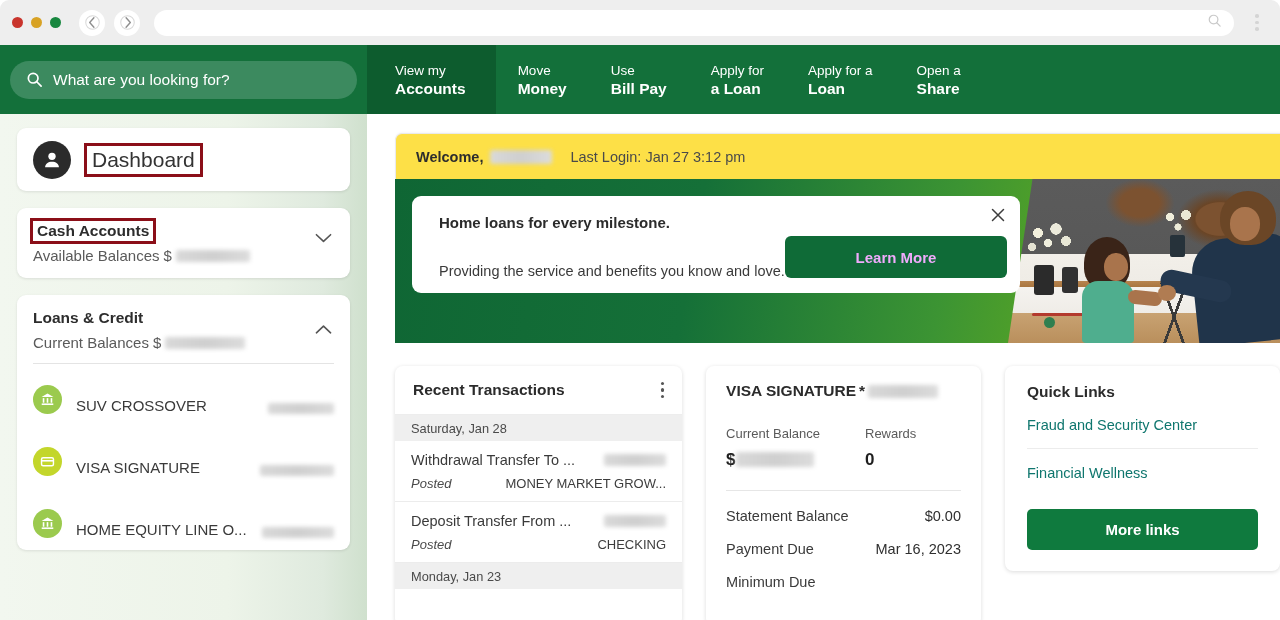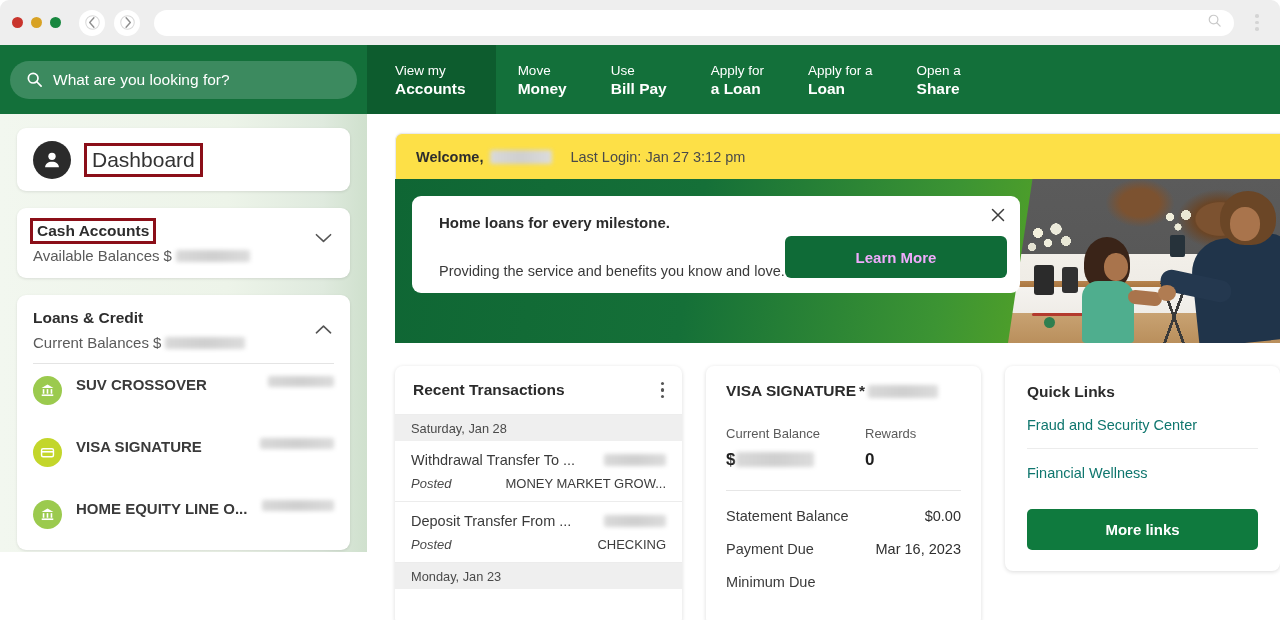--- a/index.html
+++ b/index.html
@@ -77,21 +77,21 @@
     min-width: 0;
   }
   .nav-tab.first { padding-left: 28px; padding-right: 30px; }
   .nav-tab.active { background: #0d5c2e; }
   .nav-tab .l1 { color: #ffffff; font-size: 13.5px; line-height: 17px; font-weight: 400; white-space: nowrap; }
   .nav-tab .l2 { color: #ffffff; font-size: 15.5px; line-height: 19px; font-weight: 700; white-space: nowrap; }
 
   
   .sidebar {
     position: absolute; top: 114px; left: 0;
-    width: 367px; height: 438px;
+    width: 367px; height: 506px;
     background: linear-gradient(to right, #f2f7ef 0%, #edf4e9 62%, #dfeade 88%, #cfe0cd 100%);
     padding: 14px 17px 0 17px;
     overflow: hidden;
   }
   .side-card {
     background: #ffffff;
     border-radius: 9px;
     box-shadow: 0 1px 3px rgba(0,0,0,0.10);
   }
   .card-dashboard {
@@ -132,22 +132,22 @@
   .chev {
     position: absolute; right: 18px; top: 22px;
     color: #555555;
   }
   .chev.up { top: 26px; }
 
   .card-loans { padding: 13px 0 0 0; position: relative; }
   .loans-head { padding: 0 16px 12px 16px; }
   .loans-divider { height: 1px; background: #e4e4e4; margin: 0 16px; }
   .acct-row {
-    display: flex; align-items: flex-start; gap: 14px;
-    padding: 12px 16px; height: 62px; font-weight: bold;
+    display: flex; align-items: flex-end; gap: 14px;
+    padding: 12px 16px; height: 62px;
   }
   .acct-ic {
     width: 29px; height: 29px; border-radius: 50%;
     display: flex; align-items: center; justify-content: center;
     flex: none;
   }
   .ic-bank { background: #9bca4e; }
   .ic-card { background: #c3d62b; }
   .acct-name {
     font-size: 15px; color: #3a3a3a; flex: 1;

